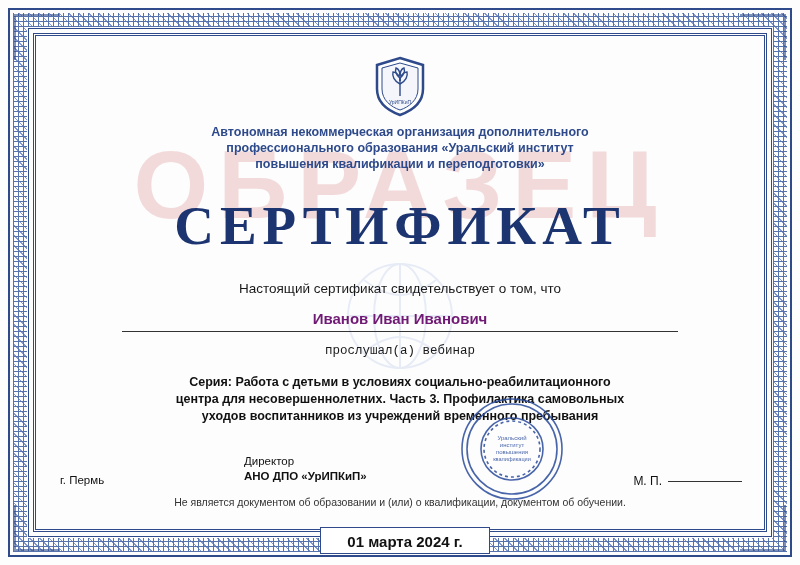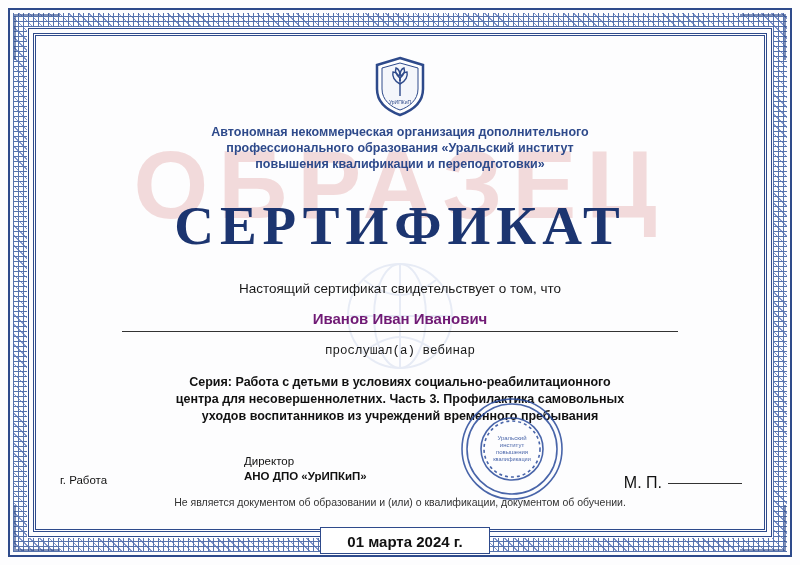--- a/index.html
+++ b/index.html
@@ -195,21 +195,21 @@
     font-size: 11.5px;
     color: #111;
     line-height: 15px;
     font-weight: bold;
   }
   .director .role { font-weight: normal; }
   .mp {
     position: absolute;
     right: 14px;
     top: 22px;
-    font-size: 16px;
+    font-size: 12px;
     color: #111;
   }
   .mp .rule {
     display: inline-block;
     width: 74px;
     border-bottom: 1px solid #333;
     margin-left: 6px;
     vertical-align: middle;
   }
 
@@ -309,21 +309,21 @@
 
     <div class="listened">прослушал(а) вебинар</div>
 
     <div class="course">
       <div>Серия: Работа с детьми в условиях социально-реабилитационного</div>
       <div>центра для несовершеннолетних. Часть 3. Профилактика самовольных</div>
       <div>уходов воспитанников из учреждений временного пребывания</div>
     </div>
 
     <div class="sign-row">
-      <div class="city">г. Работа</div>
+      <div class="city">г. Пермь</div>
       <div class="director">
         <div class="role">Директор</div>
         <div>АНО ДПО «УрИПКиП»</div>
       </div>
       <div class="mp">
         <span>М. П.</span><span class="rule"></span>
       </div>
     </div>
 
     <div class="disclaimer">Не является документом об образовании и (или) о квалификации, документом об обучении.</div>

